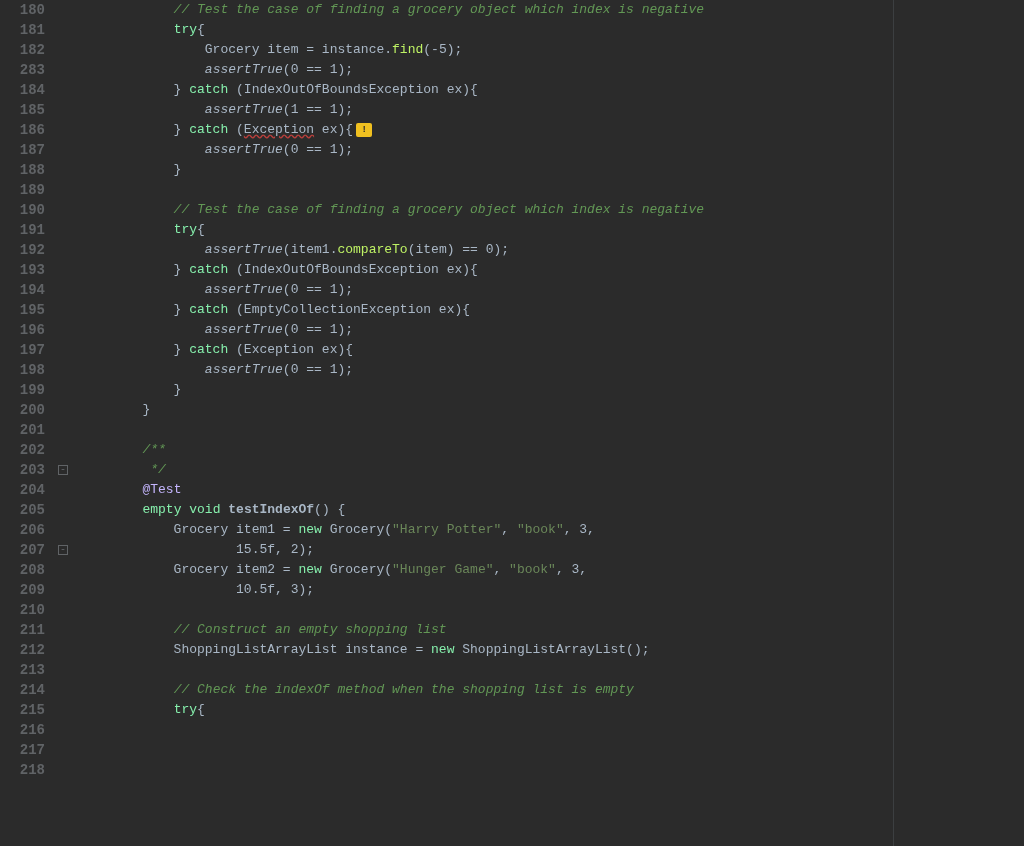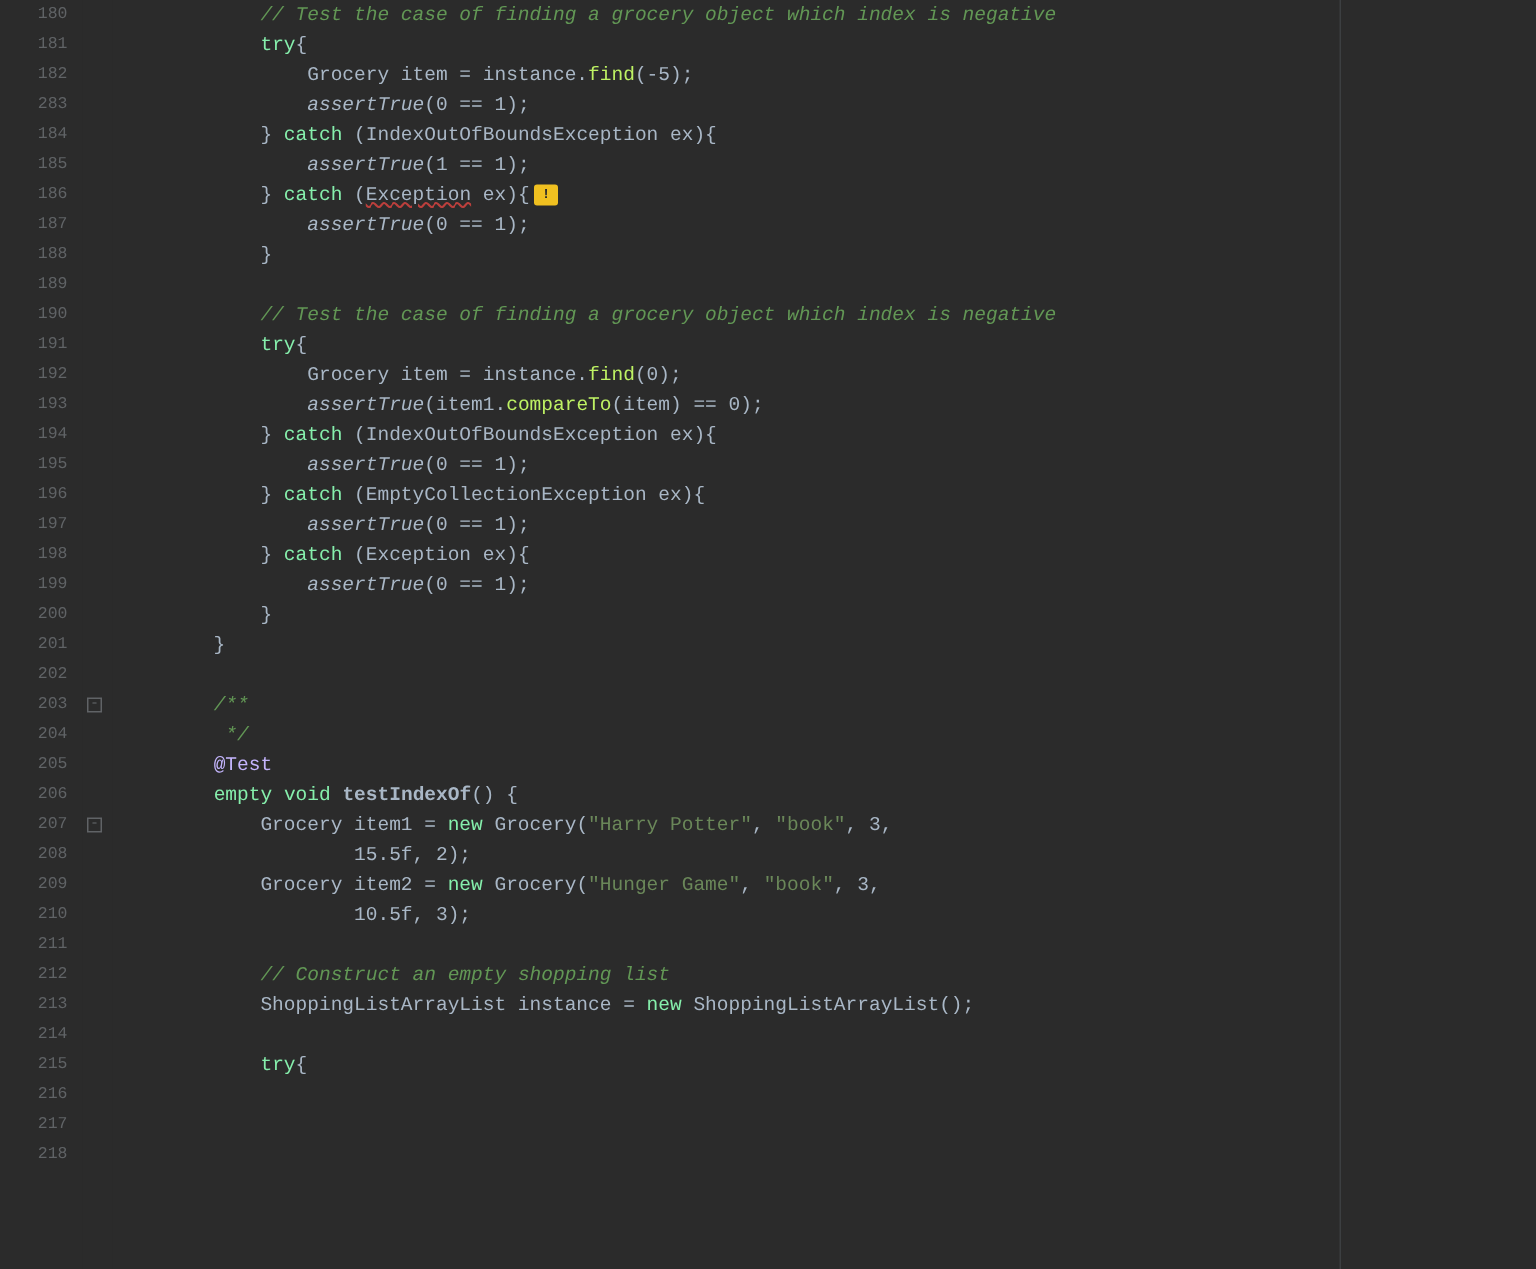--- a/index.html
+++ b/index.html
@@ -30,22 +30,23 @@
       color: #606366;
       text-align: right;
       padding-right: 10px;
       user-select: none;
       flex-shrink: 0;
     }
 
     .line-number {
       height: 20px;
       line-height: 20px;
-      font-size: 11px;
-      position: relative;
+      font-size: 14px;
+      position: relative;
+      font-weight: bold;
     }
 
     .gutter {
       width: 20px;
       background-color: #2b2b2b;
       flex-shrink: 0;
       position: relative;
     }
 
     .gutter-icon {
@@ -180,21 +181,20 @@
     <div class="code-line">                <span class="italic">assertTrue</span>(0 == 1);</div>
 
     <div class="code-line">            }</div>
 
     <div class="code-line"></div>
 
     <div class="code-line"><span class="comment">            // Test the case of finding a grocery object which index is negative</span></div>
 
     <div class="code-line">            <span class="kw">try</span>{</div>
 
-    <div class="code-line">                Grocery item = instance.<span class="method">find</span>(0);</div>
 
     <div class="code-line">                <span class="italic">assertTrue</span>(item1.<span class="method">compareTo</span>(item) == 0);</div>
 
     <div class="code-line">            } <span class="kw">catch</span> (IndexOutOfBoundsException ex){</div>
 
     <div class="code-line">                <span class="italic">assertTrue</span>(0 == 1);</div>
 
     <div class="code-line">            } <span class="kw">catch</span> (EmptyCollectionException ex){</div>
 
     <div class="code-line">                <span class="italic">assertTrue</span>(0 == 1);</div>
@@ -228,16 +228,17 @@
     <div class="code-line">                    10.5f, 3);</div>
 
     <div class="code-line"></div>
 
     <div class="code-line">            <span class="comment">// Construct an empty shopping list</span></div>
 
     <div class="code-line">            ShoppingListArrayList instance = <span class="kw">new</span> ShoppingListArrayList();</div>
 
     <div class="code-line"></div>
 
+    <div class="code-line">            <span class="comment">// Check the indexOf method when the shopping list is empty</span></div>
 
     <div class="code-line">            <span class="kw">try</span>{</div>
   </div>
 </div>
 
 </body></html>

